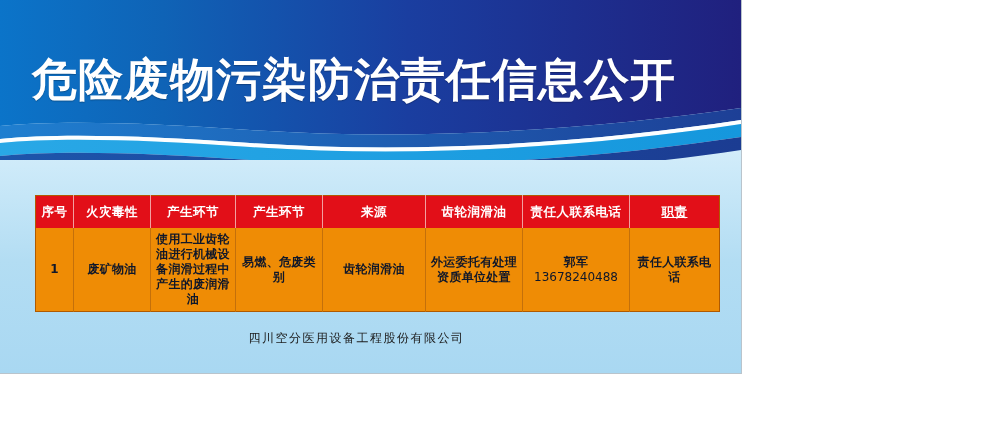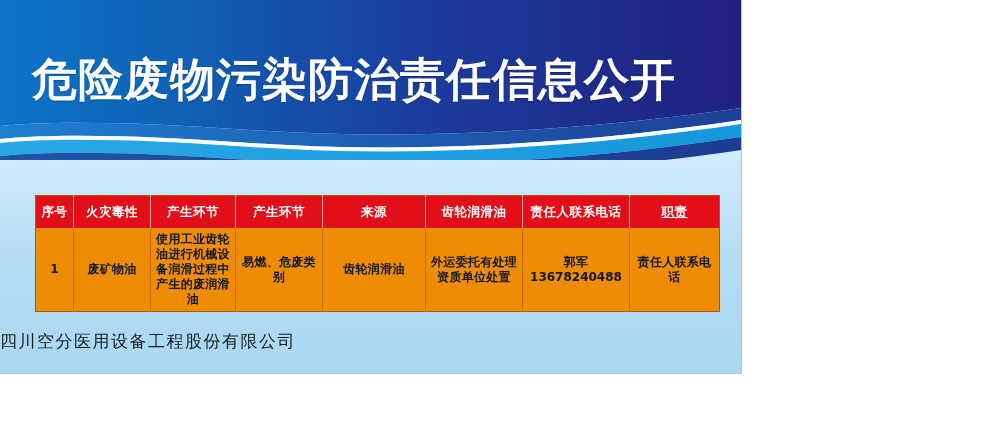--- a/index.html
+++ b/index.html
@@ -66,28 +66,28 @@
     border-right:1px solid #c4700a;
     text-align:center;
     vertical-align:middle;
     line-height:15px;
     letter-spacing:.3px;
   }
   table.dataTable td:last-child{border-right:none;}
   td.tight{line-height:14px;font-size:11.5px;}
   #company{
     position:absolute;left:0;top:330px;width:713px;
-    text-align:left;
-    font-size:17px;
+    text-align:center;
+    font-size:12px;
     color:#1b1b1b;
     letter-spacing:1.5px;
     z-index:4;
     font-family:"DejaVu Sans","Liberation Sans",sans-serif;
   }
-  .phone{display:block;letter-spacing:0;font-weight:bold;}
+  .phone{display:block;letter-spacing:0;font-weight:normal;}
   .nm{display:block;text-align:center;}
 </style>
 </head>
 <body>
 
 <div id="poster">
 
   <svg id="headerband" viewBox="0 0 741 160" preserveAspectRatio="none" xmlns="http://www.w3.org/2000/svg">
     <defs>
       <linearGradient id="bandGrad" x1="0" y1="0" x2="1" y2="0">

